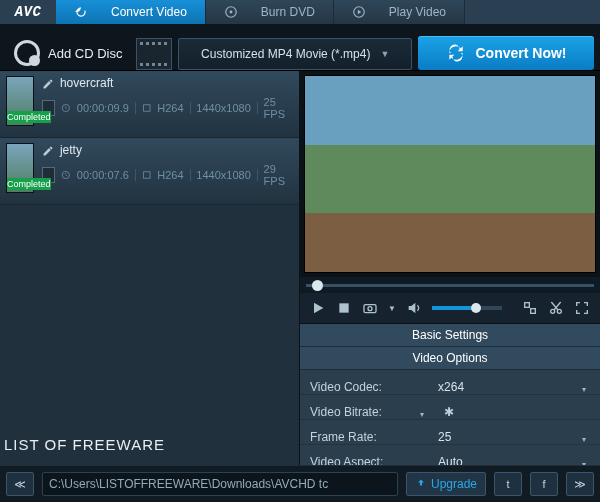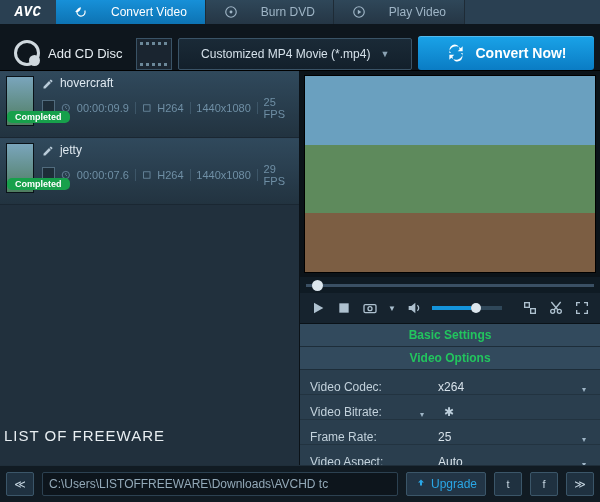--- a/index.html
+++ b/index.html
@@ -16,40 +16,40 @@
   .filmbox::before,.filmbox::after{content:"";position:absolute;left:3px;right:3px;height:3px;background:repeating-linear-gradient(90deg,#6c8899 0 3px,transparent 3px 6px);}
   .filmbox::before{top:3px;} .filmbox::after{bottom:3px;}
   .fmt{flex:1;height:30px;background:linear-gradient(#1a2a37,#13202b);border:1px solid #3a5366;border-radius:2px;display:flex;align-items:center;justify-content:center;gap:10px;color:#d5e1ea;cursor:pointer;}
   .fmt .chev{color:#8ba3b4;font-size:9px;}
   .convertbtn{width:176px;height:34px;background:linear-gradient(#1aa3e8,#0a7cc4);border-radius:3px;display:flex;align-items:center;justify-content:center;gap:10px;color:#fff;font-weight:bold;font-size:14px;cursor:pointer;box-shadow:inset 0 1px 0 rgba(255,255,255,.25);}
   .convertbtn .sync{width:20px;height:20px;}
   .body{display:flex;height:394px;}
   .list{width:325px;background:#21303d;border-right:1px solid #0b1218;overflow:hidden;position:relative;}
   .item{height:57px;border-bottom:1px solid #1a2732;border-top:1px solid #30475a;display:flex;gap:8px;padding:4px 6px;background:linear-gradient(#30495c,#223340);}
   .thumb{width:64px;height:48px;background:linear-gradient(#7aa5bc,#4f7d60);position:relative;border:1px solid #0a1218;}
-  .badge{position:absolute;left:0;bottom:2px;font-size:9px;background:#17a04b;color:#fff;padding:1px 8px;border-radius:5px;font-weight:bold;}
+  .badge{position:absolute;left:0;bottom:2px;font-size:9px;background:#17a04b;color:#fff;padding:1px 0;border-radius:0;}
   .itm-main{flex:1;display:flex;flex-direction:column;gap:6px;}
   .itm-r1{display:flex;align-items:flex-end;gap:6px;color:#dfe9f0;}
   .itm-r2{display:flex;align-items:center;gap:6px;color:#6f8fa5;font-size:11px;}
   .chk{width:14px;height:14px;background:#1e2d38;border:1px solid #516b7d;}
   .sep{width:1px;height:12px;background:#3d5668;}
-  .watermark{position:absolute;left:4px;bottom:21px;color:#e8eef2;font-size:15px;letter-spacing:1px;}
+  .watermark{position:absolute;left:4px;bottom:12px;color:#e8eef2;font-size:15px;letter-spacing:1px;}
   .right{flex:1;display:flex;flex-direction:column;background:#0b1319;}
   .preview{height:196px;margin:4px;background:linear-gradient(#6aa0bf 0 35%,#5e8a5c 35% 70%,#7c5e43 70%);border:1px solid #000;position:relative;}
   .seek{height:16px;background:#0f1b24;display:flex;align-items:center;padding:0 6px;}
   .seek .track{flex:1;height:3px;background:#3a5064;position:relative;}
   .seek .dot{position:absolute;left:6px;top:-4px;width:11px;height:11px;border-radius:50%;background:#dce6ed;}
   .ctrls{height:30px;background:#16232e;display:flex;align-items:center;gap:10px;padding:0 10px;color:#a9bfce;}
   .ctrls .ic{width:16px;height:16px;fill:#aec1cf;cursor:pointer;}
   .vol{flex:0 0 70px;height:4px;background:#2f4759;position:relative;}
   .vol::before{content:"";position:absolute;left:0;top:0;height:100%;width:55%;background:#1494db;}
   .vol::after{content:"";position:absolute;left:55%;top:-3px;width:10px;height:10px;border-radius:50%;background:#dce6ed;}
   .ctrls .spacer{flex:1;}
   .settings{flex:1;background:#2a3e4e;border-top:1px solid #0a1218;overflow:hidden;}
-  .sect{height:22px;display:flex;align-items:center;justify-content:center;background:#324a5d;color:#22c55e;font-size:12px;border-bottom:1px solid #1d2d39;font-weight:bold;}
+  .sect{height:22px;display:flex;align-items:center;justify-content:center;background:#324a5d;color:#ffffff;font-size:12px;border-bottom:1px solid #1d2d39;}
   .row{height:24px;display:flex;align-items:flex-end;border-bottom:1px solid #223340;}
   .row .lbl{width:110px;padding-left:10px;color:#c3d2dc;}
   .row .val{flex:1;padding-left:18px;color:#d7e2ea;}
   .row .gear{width:22px;text-align:center;color:#bccedb;}
   .row .dd{width:18px;color:#9fb5c6;font-size:8px;}
   .statusbar{position:absolute;left:0;right:0;bottom:0;height:36px;background:#111b23;display:flex;align-items:center;gap:8px;padding:0 6px;color:#9cb0bf;}
   .sqbtn{width:26px;height:22px;background:#1f3140;border:1px solid #3b5669;border-radius:2px;display:flex;align-items:center;justify-content:center;color:#c4d4df;cursor:pointer;font-size:11px;}
   .path{flex:1;height:22px;background:#0d151c;border:1px solid #2c4151;border-radius:2px;display:flex;align-items:center;padding:0 6px;color:#93a9b8;overflow:hidden;white-space:nowrap;}
   .upgrade{height:22px;padding:0 8px;background:#223546;border:1px solid #3b5669;border-radius:2px;display:flex;align-items:center;gap:4px;color:#2aa7e6;cursor:pointer;}
   svg{display:block;}

